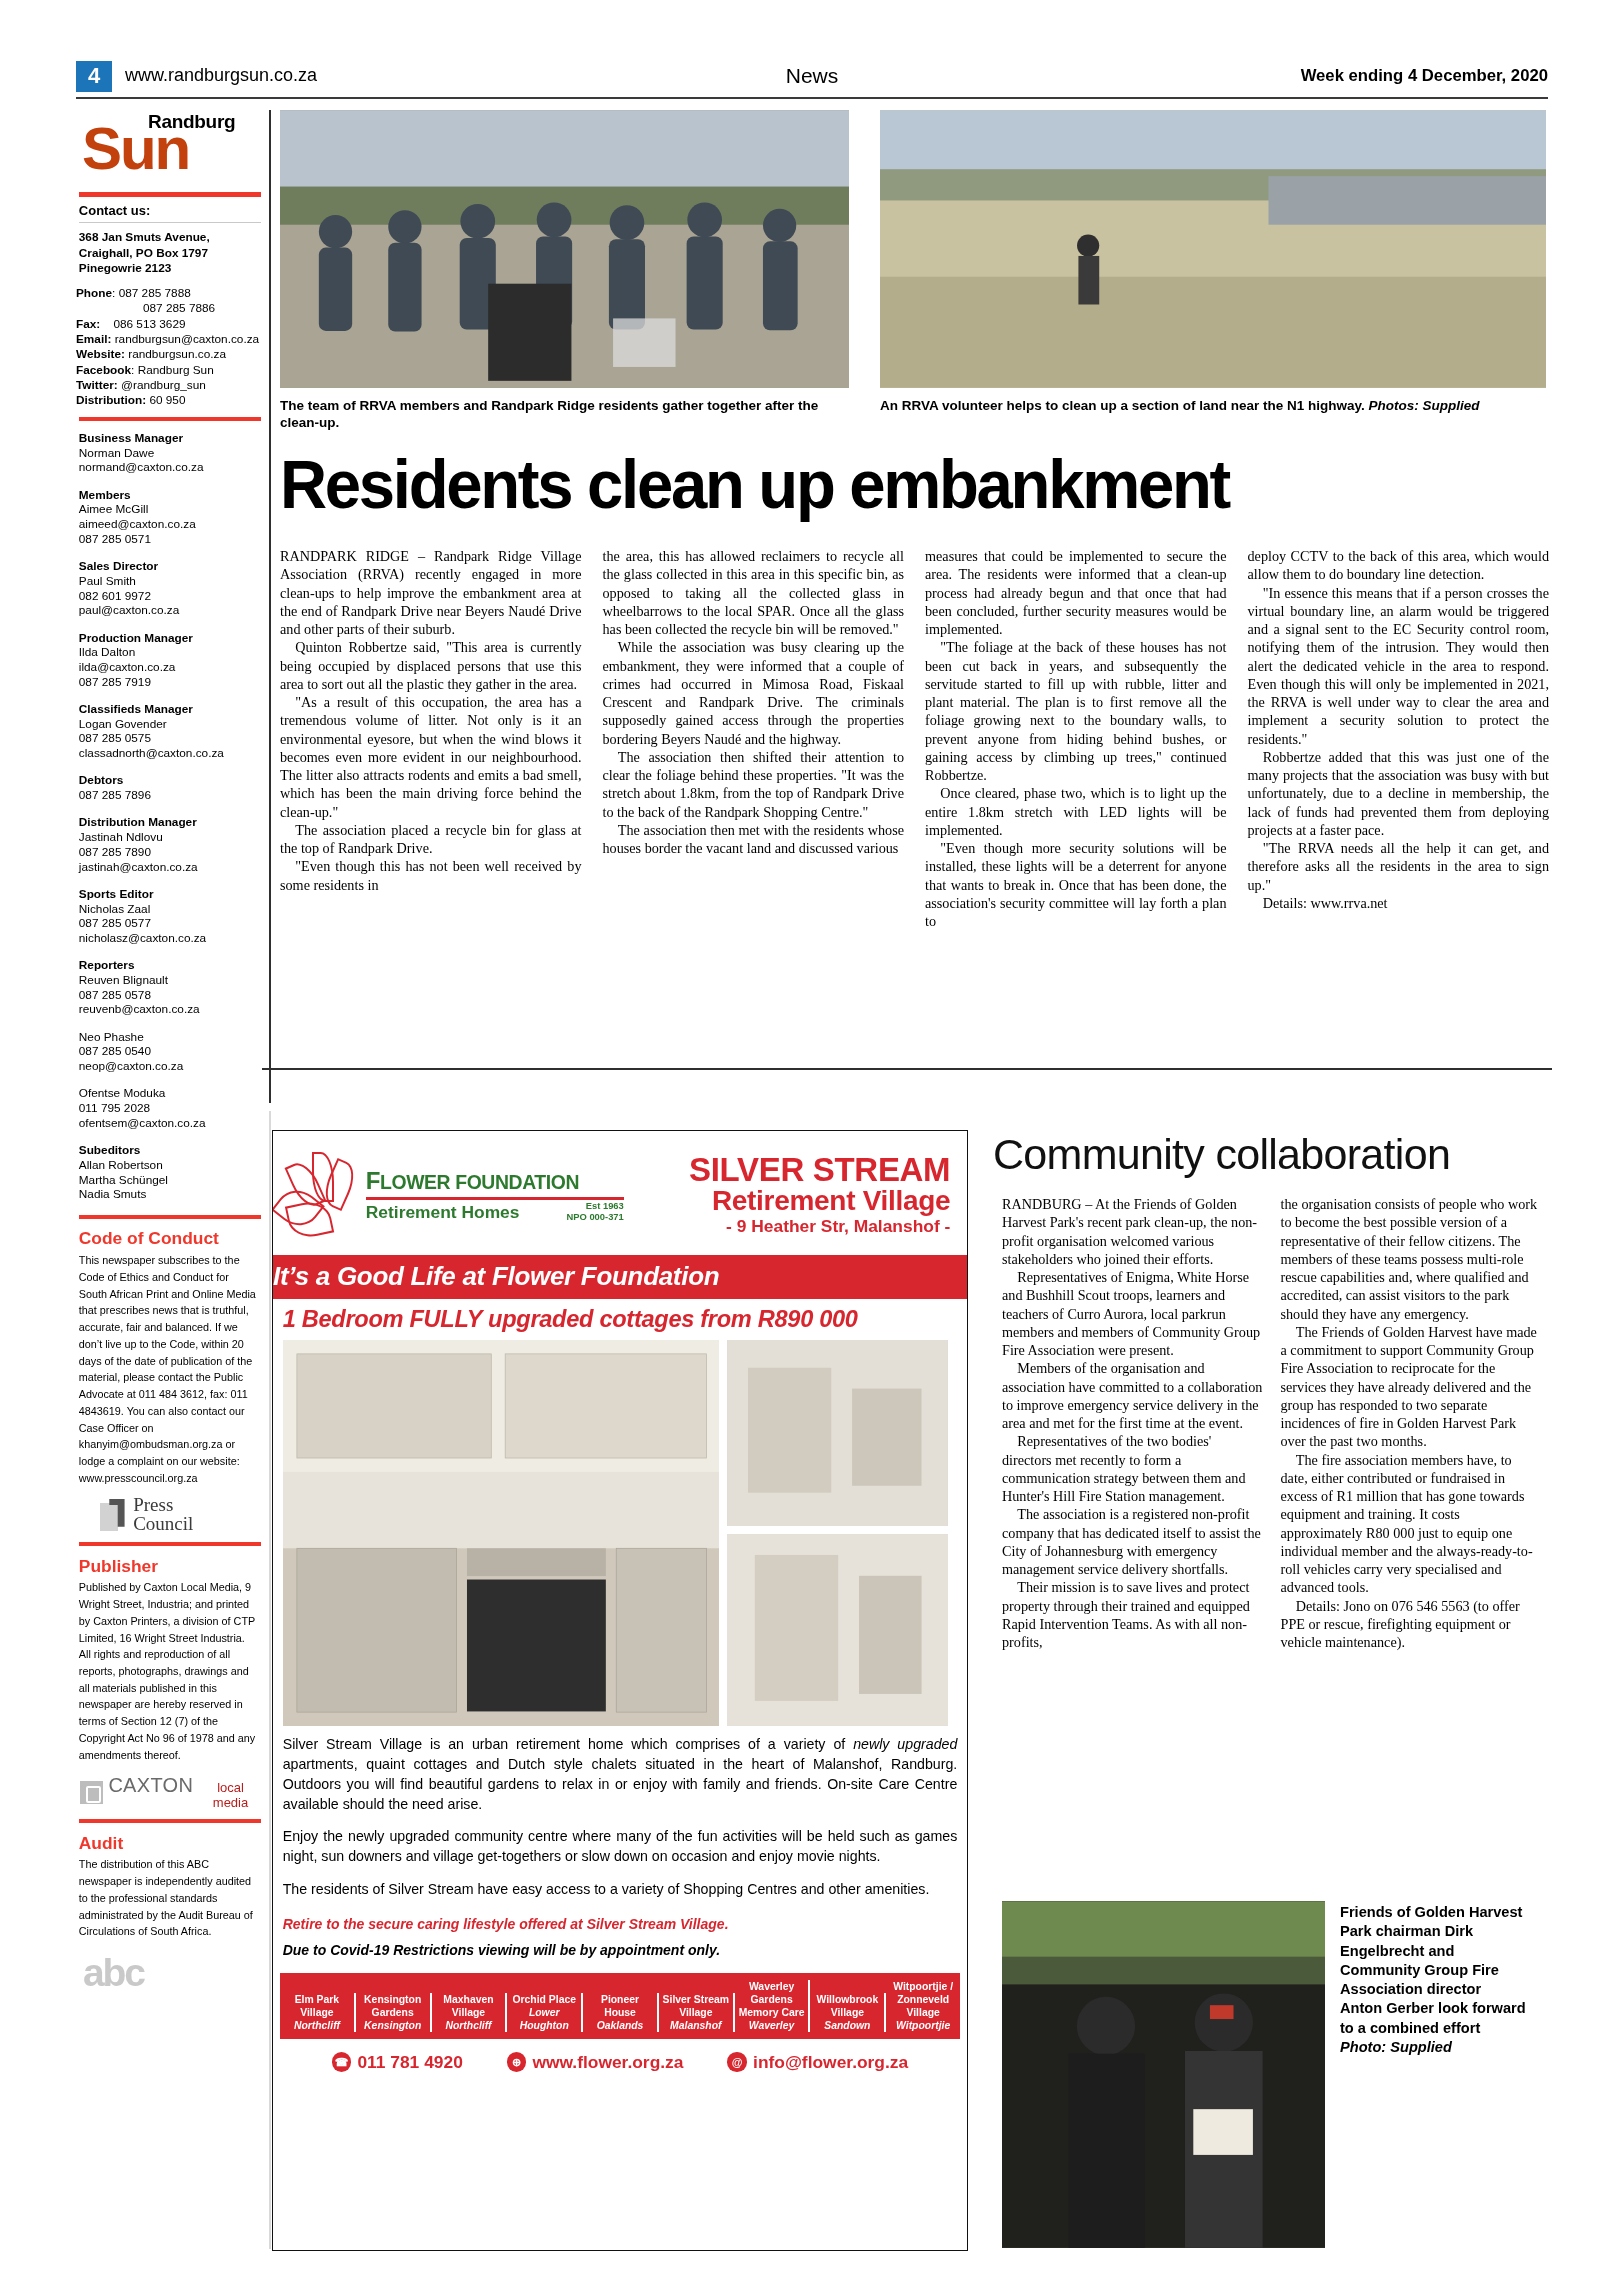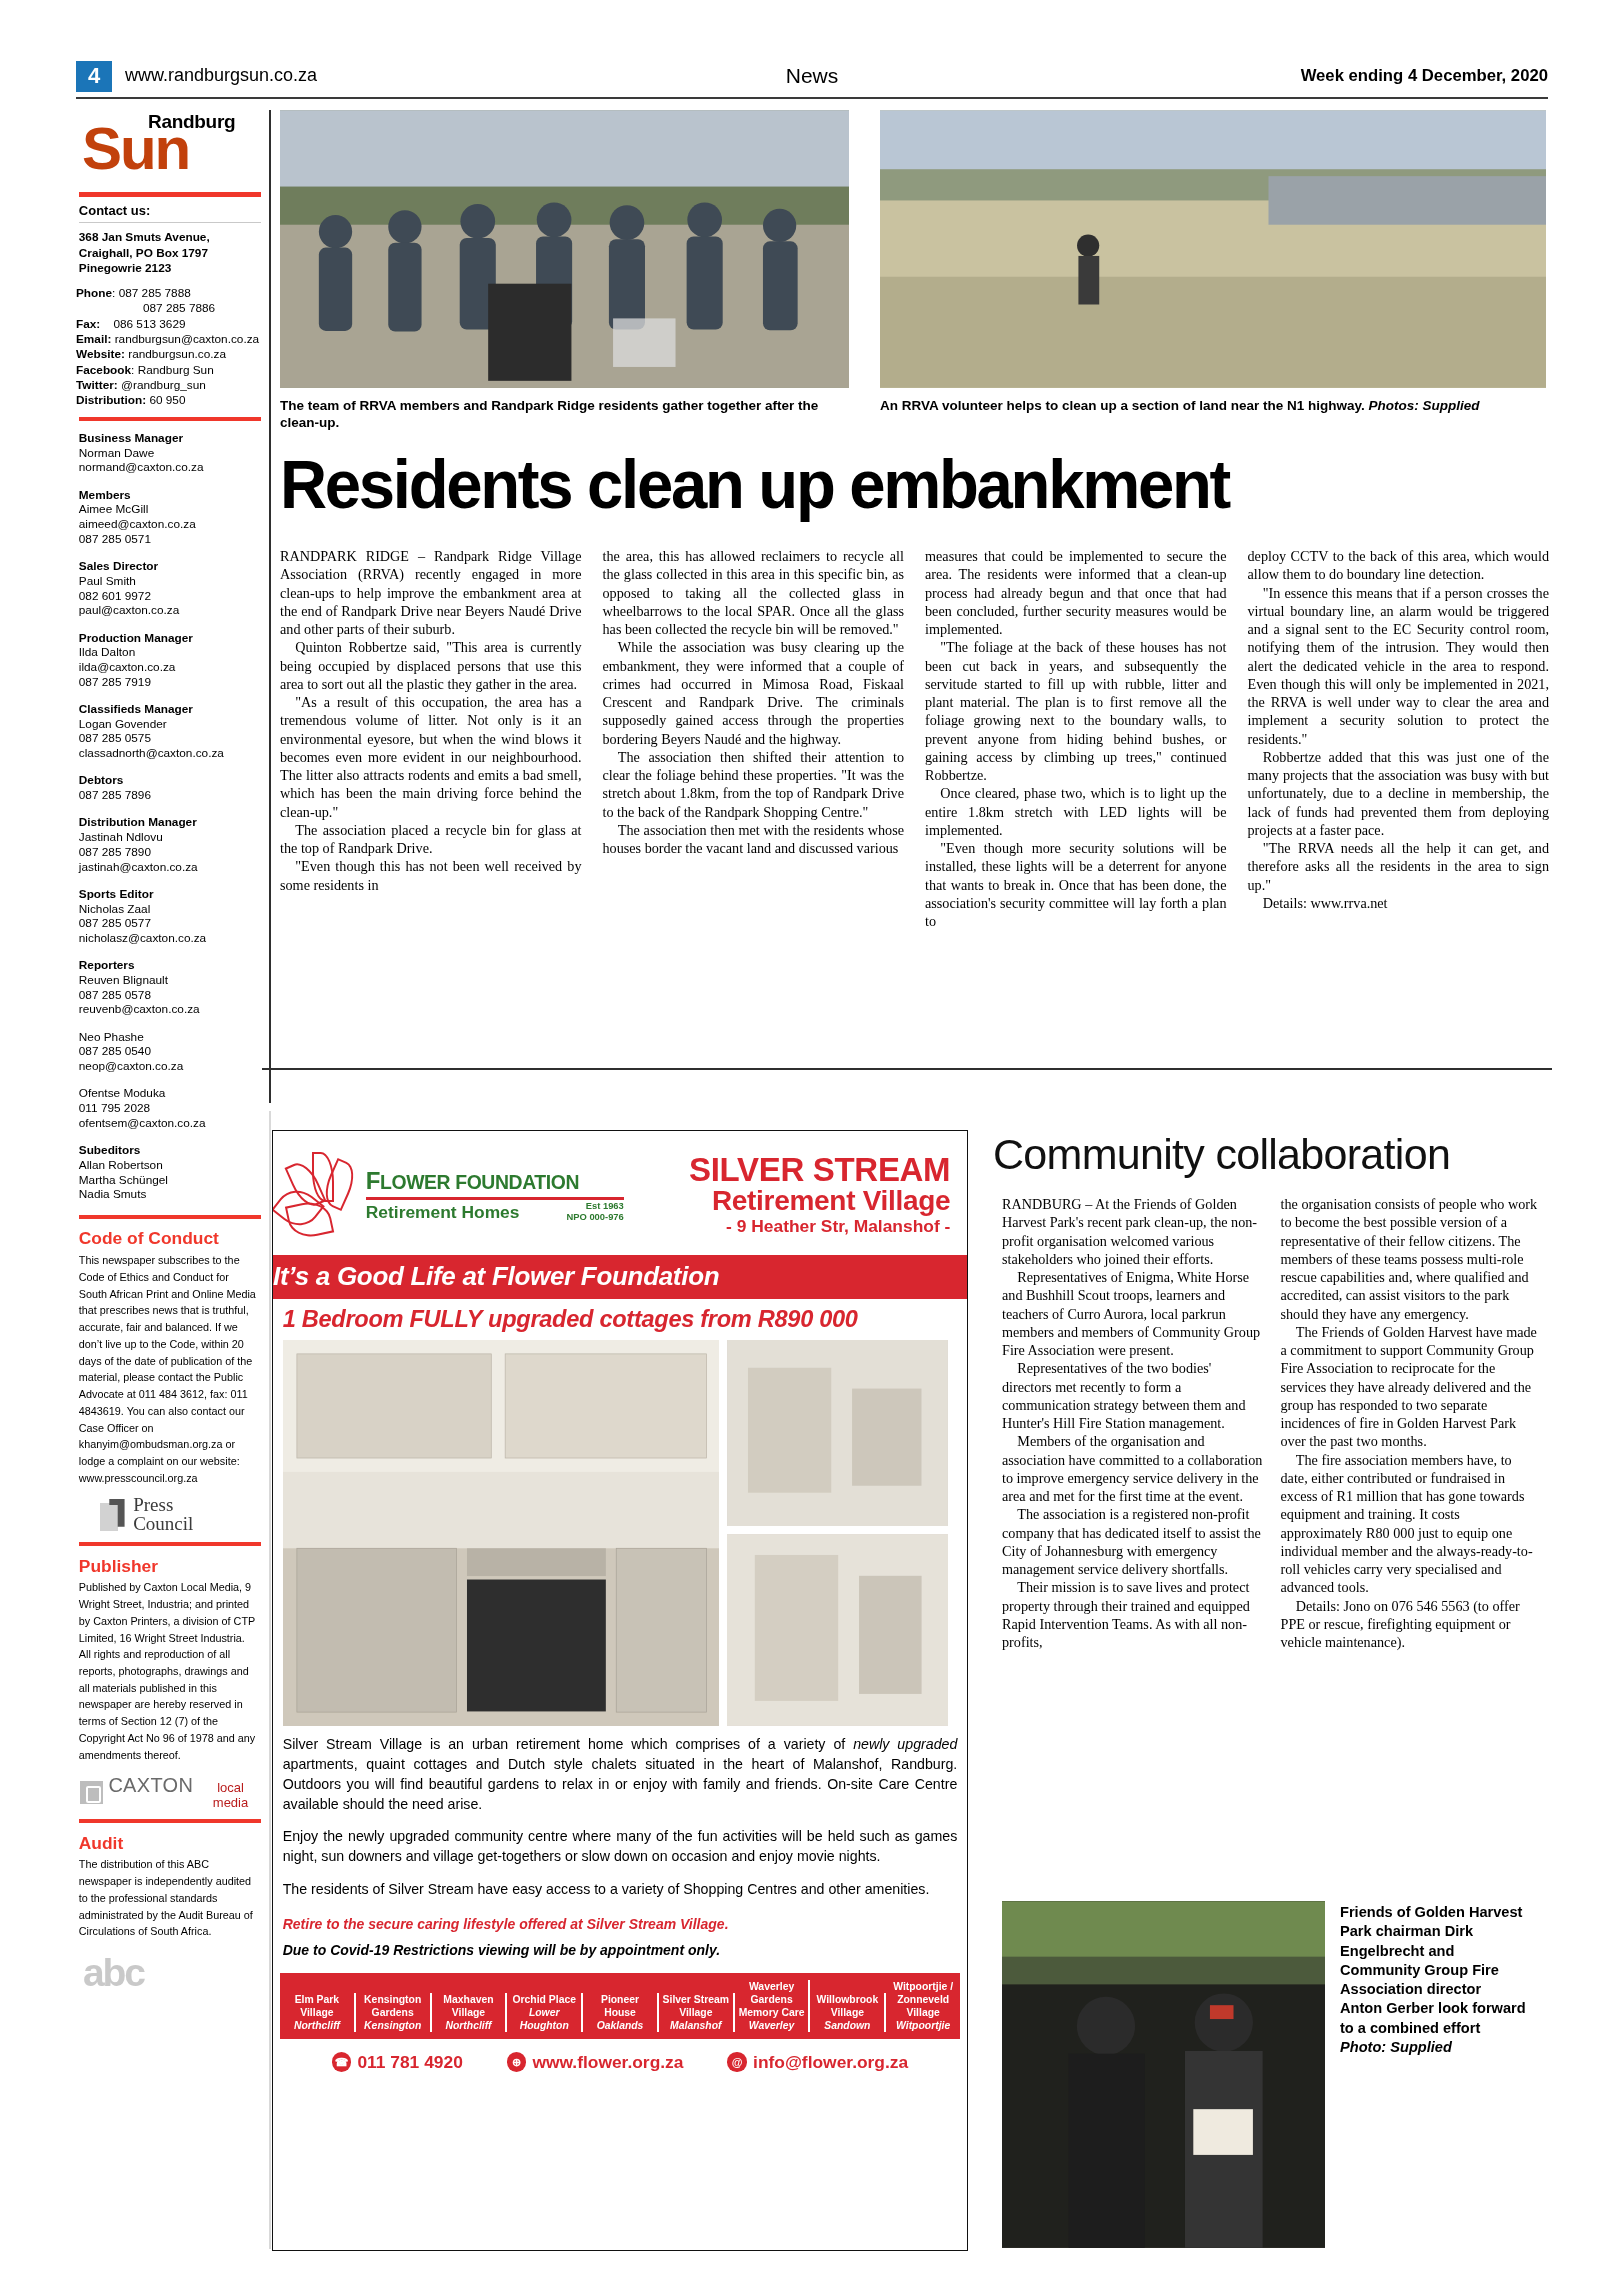--- a/index.html
+++ b/index.html
@@ -370,21 +370,21 @@
             <i class="l3"></i>
             <i class="l4"></i>
             <i class="l5"></i>
         </div>
         <div class="ff-wrap">
           <div class="ff-name"><span>F</span><span class="small">LOWER FOUNDATION</span></div>
           <div class="ff-rule"></div>
           <div class="ff-sub">
             <span class="a">Retirement Homes</span>
             <span class="b">
-              <span>Est 1963</span><br><span>NPO 000-976</span>
+              <span>Est 1963</span><br><span>NPO 000-371</span>
             </span>
           </div>
         </div>
       </div>
       <div class="ad-right">
         <div class="ss1">SILVER STREAM</div>
         <div class="ss2">Retirement Village</div>
         <div class="ss3">- 9 Heather Str, Malanshof -</div>
       </div>
     </div>
@@ -458,22 +458,22 @@
         <span>info@flower.org.za</span>
       </div>
     </div>
   </div>
 
   <div class="comm-title">Community collaboration</div>
   <div class="comm-cols" id="comm-cols">
       <div>
         <p class="first">RANDBURG – At the Friends of Golden Harvest Park's recent park clean-up, the non-profit organisation welcomed various stakeholders who joined their efforts.</p>
         <p>Representatives of Enigma, White Horse and Bushhill Scout troops, learners and teachers of Curro Aurora, local parkrun members and members of Community Group Fire Association were present.</p>
+        <p>Members of the organisation and association have committed to a collaboration to improve emergency service delivery in the area and met for the first time at the event.</p>
         <p>Representatives of the two bodies' directors met recently to form a communication strategy between them and Hunter's Hill Fire Station management.</p>
-        <p>Members of the organisation and association have committed to a collaboration to improve emergency service delivery in the area and met for the first time at the event.</p>
         <p>The association is a registered non-profit company that has dedicated itself to assist the City of Johannesburg with emergency management service delivery shortfalls.</p>
         <p>Their mission is to save lives and protect property through their trained and equipped Rapid Intervention Teams. As with all non-profits,</p>
       </div>
       <div>
         <p class="first">the organisation consists of people who work to become the best possible version of a representative of their fellow citizens. The members of these teams possess multi-role rescue capabilities and, where qualified and accredited, can assist visitors to the park should they have any emergency.</p>
         <p>The Friends of Golden Harvest have made a commitment to support Community Group Fire Association to reciprocate for the services they have already delivered and the group has responded to two separate incidences of fire in Golden Harvest Park over the past two months.</p>
         <p>The fire association members have, to date, either contributed or fundraised in excess of R1 million that has gone towards equipment and training. It costs approximately R80 000 just to equip one individual member and the always-ready-to-roll vehicles carry very specialised and advanced tools.</p>
         <p>Details: Jono on 076 546 5563 (to offer PPE or rescue, firefighting equipment or vehicle maintenance).</p>
       </div>
     </div>

